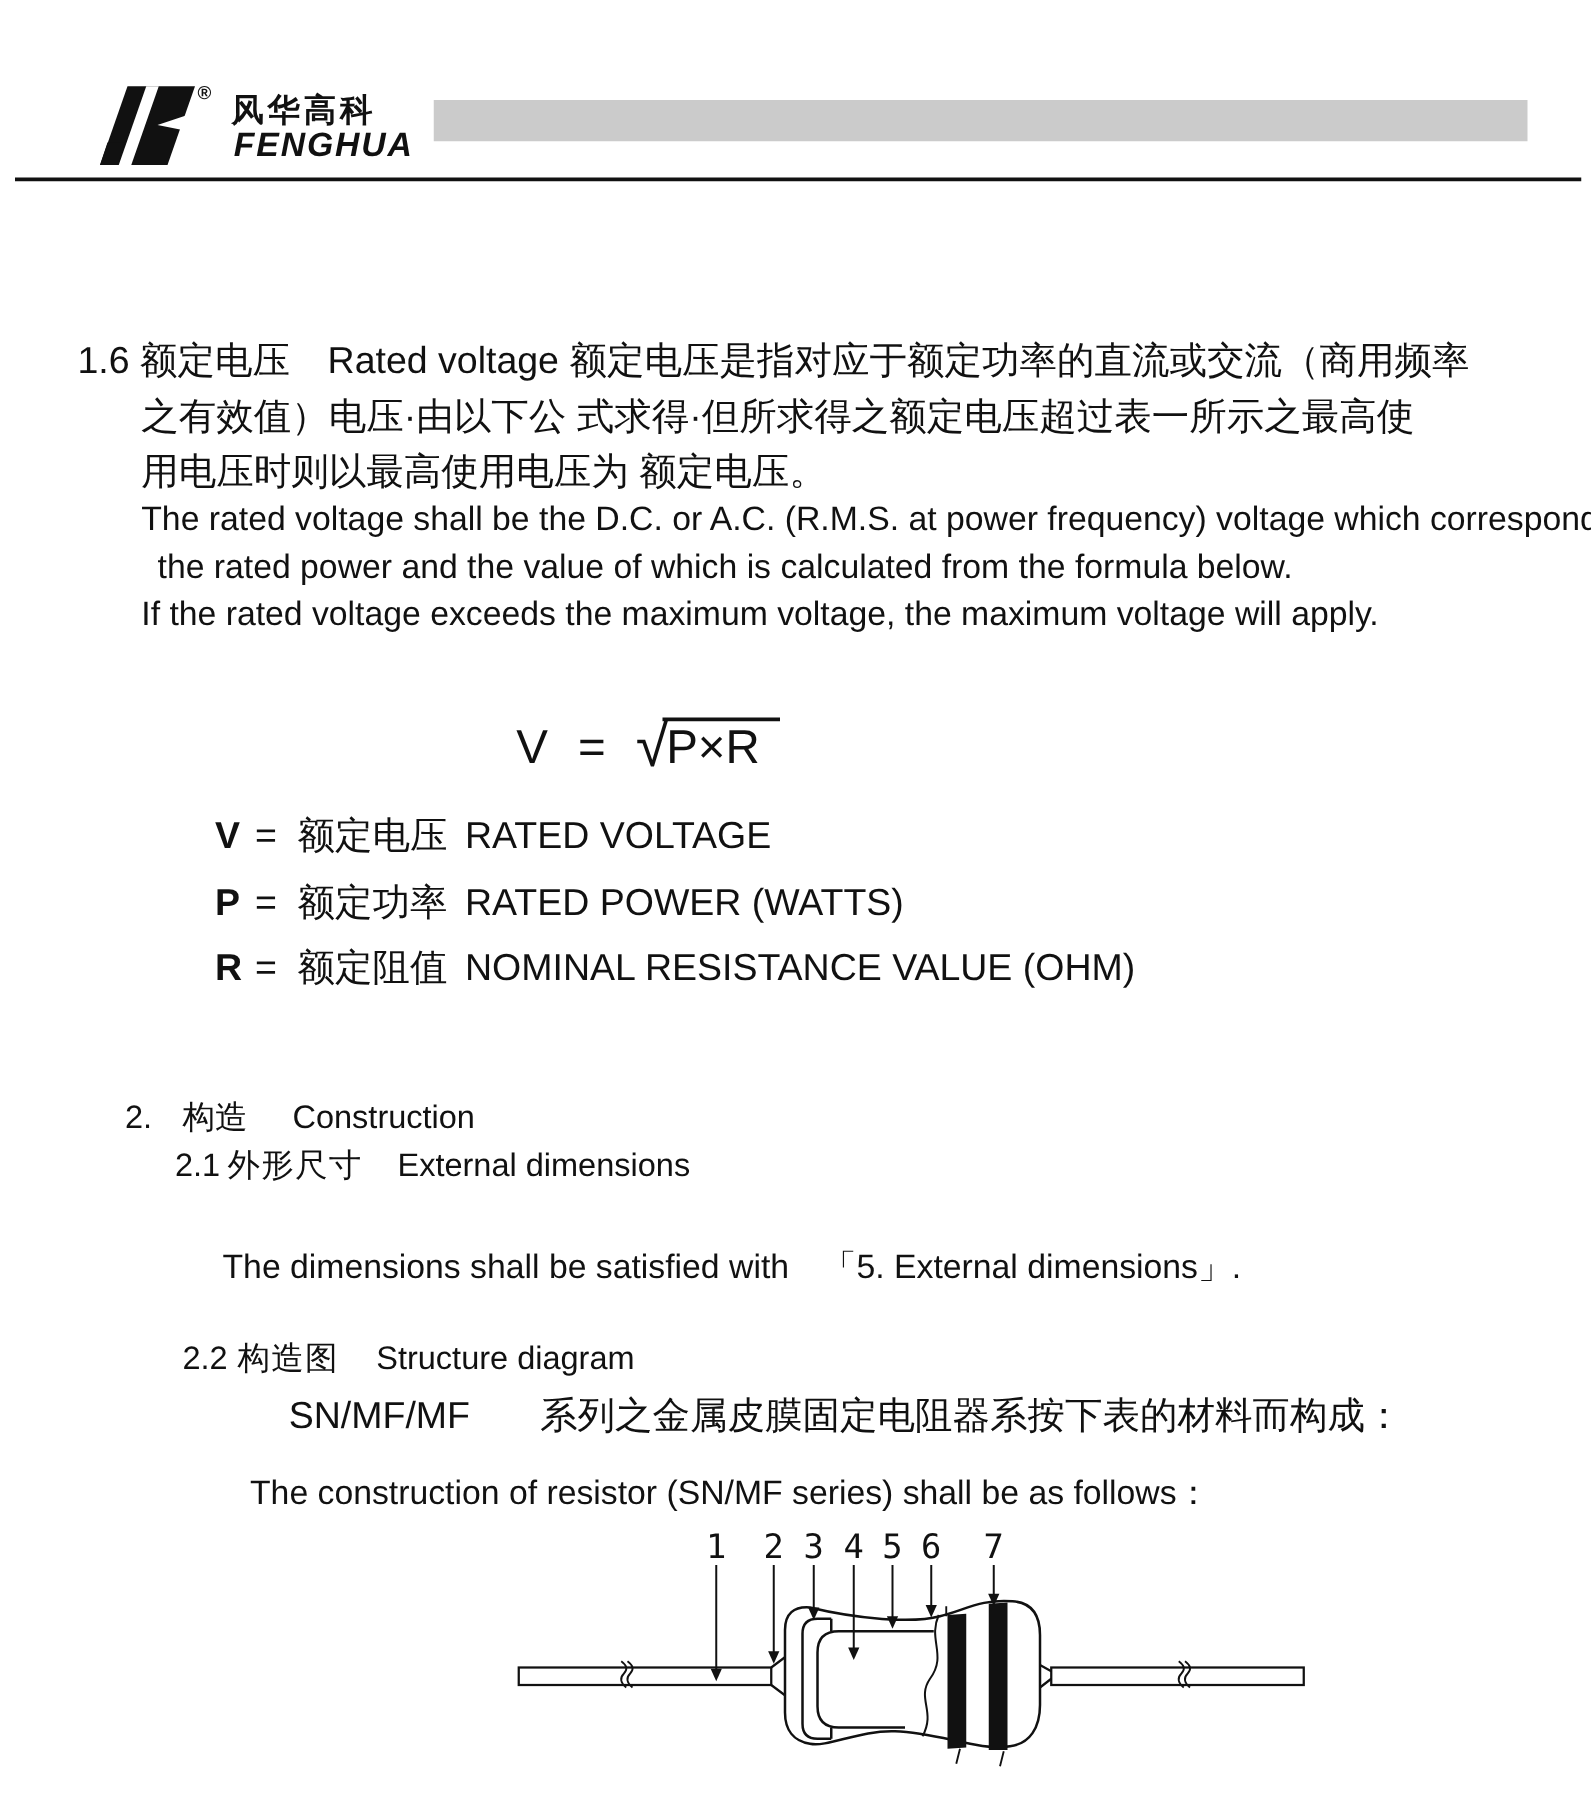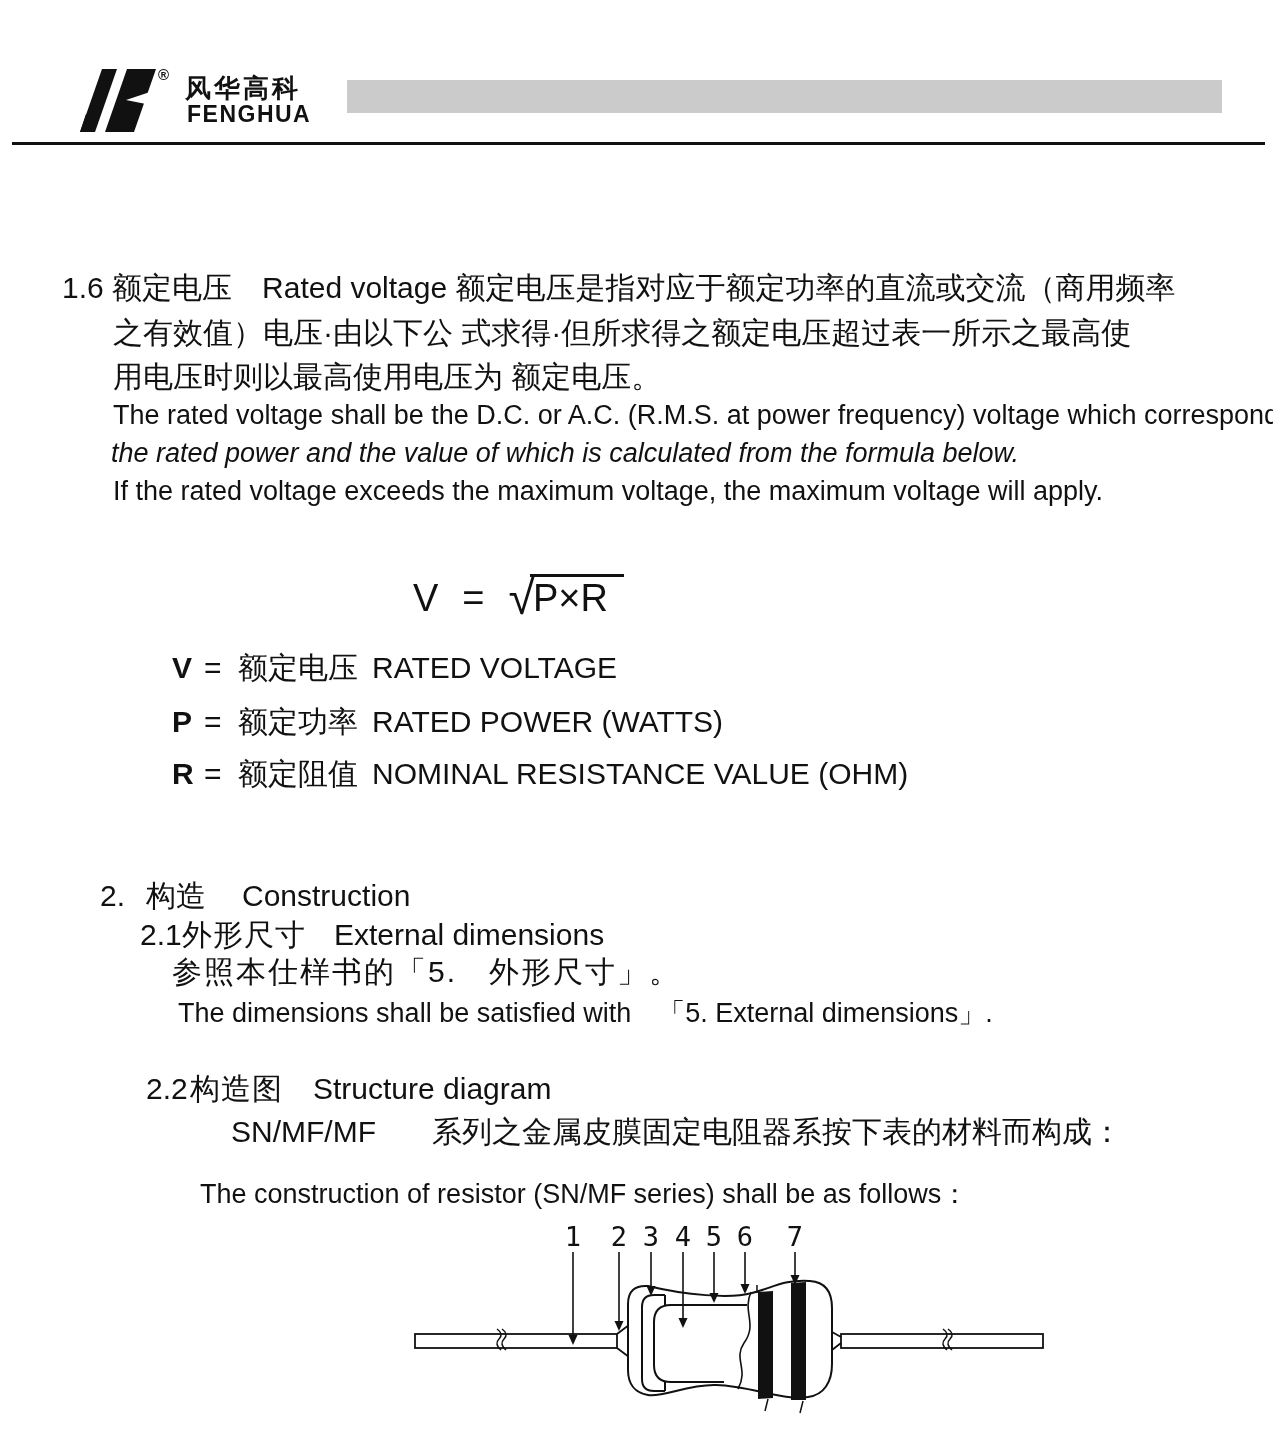--- a/index.html
+++ b/index.html
@@ -3,26 +3,26 @@
 <meta charset="utf-8">
 <style>
   html,body{margin:0;padding:0;background:#fff;}
   .page{position:relative;width:1273px;height:1439px;background:#fff;overflow:hidden;
         font-family:"Liberation Sans",sans-serif;color:#111;}
   .abs{position:absolute;white-space:nowrap;color:#111;}
   
   .graybar{position:absolute;left:347px;top:80px;width:875px;height:33px;background:#cbcbcb;}
   .rule{position:absolute;left:12px;top:142px;width:1253px;height:3px;background:#111;}
   .brand-cn{font-size:26px;font-weight:700;letter-spacing:3px;}
-  .brand-en{font-size:23px;font-weight:700;letter-spacing:1.5px;}
+  .brand-en{font-size:27px;font-weight:700;letter-spacing:1.5px;font-style:italic;}
   .regmark{font-size:15px;font-weight:700;}
   
   .cn30{font-size:30px;}
   .en27{font-size:27px;}
-  .hd26{font-size:30px;}
+  .hd26{font-size:26px;}
   .sp2{letter-spacing:2px;}
   
   .formula{font-size:38px;}
   .formula .eq{margin:0 24px;}
   .formula .sqrt{font-size:48px;margin-right:-5px;vertical-align:-3px;}
   .formula .rad{display:inline-block;border-top:3px solid #111;padding:2px 16px 0 3px;line-height:1.05;}
   
   .defrow{font-size:30px;}
   .defrow .sym{display:inline-block;width:32px;font-weight:700;}
   .defrow .eqq{display:inline-block;width:34px;}
@@ -47,21 +47,21 @@
   <span class="abs regmark" style="left:158px;top:66px;">®</span>
   <div class="abs brand-cn" style="left:185px;top:71px;">风华高科</div>
   <div class="abs brand-en" style="left:187px;top:101px;">FENGHUA</div>
   <div class="rule"></div>
 
   <div class="abs cn30" style="left:62px;top:268px;">1.6 额定电压　Rated voltage 额定电压是指对应于额定功率的直流或交流（商用频率</div>
   <div class="abs cn30" style="left:113px;top:313px;">之有效值）电压·由以下公 式求得·但所求得之额定电压超过表一所示之最高使</div>
   <div class="abs cn30" style="left:113px;top:357px;">用电压时则以最高使用电压为 额定电压。</div>
 
   <div class="abs en27" style="left:113px;top:400px;">The rated voltage shall be the D.C. or A.C. (R.M.S. at power frequency) voltage which corresponds</div>
-  <div class="abs en27" style="left:111px;top:438px;font-style:italic;">the rated power and the value of which is calculated from the formula below.</div>
+  <div class="abs en27" style="left:126px;top:438px;">the rated power and the value of which is calculated from the formula below.</div>
   <div class="abs en27" style="left:113px;top:476px;">If the rated voltage exceeds the maximum voltage, the maximum voltage will apply.</div>
 
   <div class="abs formula" style="left:413px;top:570px;">
     <span>V</span><span class="eq">=</span><span class="sqrt">√</span><span class="rad">P×R</span>
   </div>
 
   <div class="abs defrow" style="left:172px;top:648px;">
     <span class="sym">V</span><span class="eqq">=</span><span class="cn">额定电压</span><span>RATED VOLTAGE</span>
   </div>
   <div class="abs defrow" style="left:172px;top:754px;">
@@ -71,21 +71,20 @@
     <span class="sym">P</span><span class="eqq">=</span><span class="cn">额定功率</span><span>RATED POWER (WATTS)</span>
   </div>
 
   <div class="abs hd26" style="left:100px;top:876px;">
     <span class="hnum" style="width:46px;">2.</span><span style="margin-right:36px;">构造</span><span>Construction</span>
   </div>
 
   <div class="abs hd26" style="left:140px;top:915px;">
     <span class="hnum" style="width:42px;">2.1</span><span style="letter-spacing:1px;margin-right:28px;">外形尺寸</span><span>External dimensions</span>
   </div>
-  <div class="abs cn30 sp2" style="left:172px;top:952px;">参照本仕样书的「5.　外形尺寸」。</div>
   <div class="abs en27" style="left:178px;top:995px;text-align:center;">The dimensions shall be satisfied with　「5. External dimensions」.</div>
 
   <div class="abs hd26" style="left:146px;top:1069px;">
     <span class="hnum" style="width:44px;">2.2</span><span style="letter-spacing:1px;margin-right:30px;">构造图</span><span>Structure diagram</span>
   </div>
   <div class="abs cn30" style="left:198px;top:1112px;margin-left:33px;">
     <span style="margin-right:56px;">SN/MF/MF</span><span>系列之金属皮膜固定电阻器系按下表的材料而构成：</span>
   </div>
   <div class="abs en27" style="left:200px;top:1155px;margin-top:21px;">The construction of resistor (SN/MF series) shall be as follows：</div>
 

